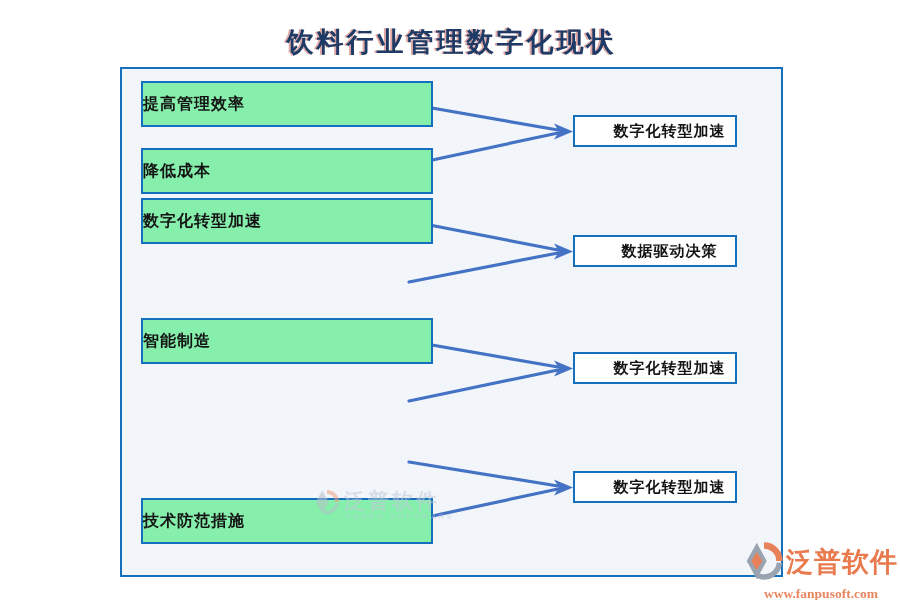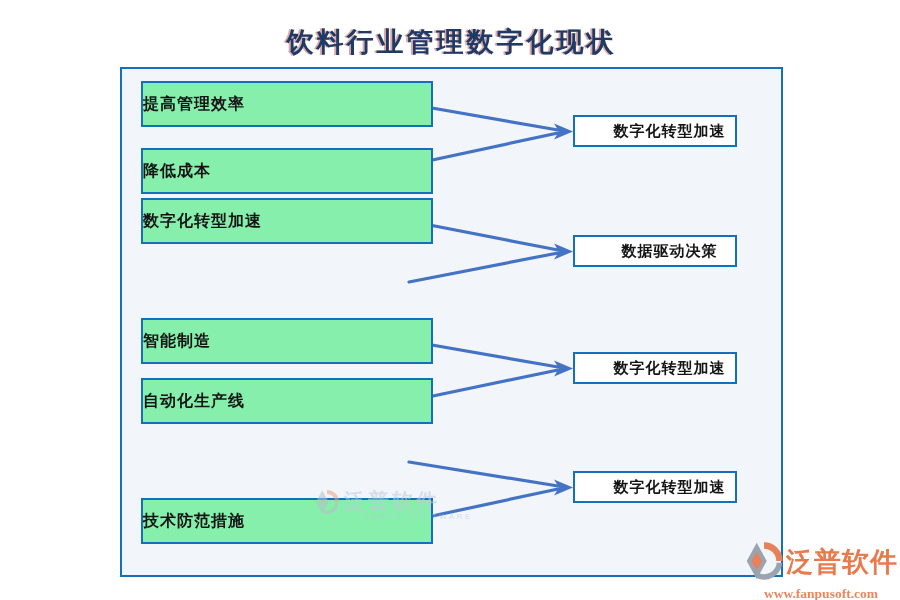--- a/index.html
+++ b/index.html
@@ -68,21 +68,21 @@
   }
   .watermark .wm-text-col { display: flex; flex-direction: column; align-items: flex-start; }
   .watermark .wm-name {
     font-size: 21px; font-weight: bold; letter-spacing: 3px;
     color: #bfcad8;
     line-height: 1.1;
   }
   .watermark .wm-sub {
     font-size: 8px; letter-spacing: 2.5px;
     color: #b7c6dc;
-    margin-left: 20px;
+    margin-left: 2px;
   }
   .brand {
     position: absolute;
     left: 744px; top: 541px;
     display: flex; flex-direction: column; align-items: center;
     z-index: 7;
   }
   .brand .brand-row { display: flex; align-items: center; gap: 2px; }
   .brand .brand-name {
     font-size: 27px; font-weight: bold; letter-spacing: 1px;
@@ -127,23 +127,20 @@
     </div>
   <div class="lbox" style="top:79px">
       <span>降低成本</span>
     </div>
   <div class="lbox" style="top:129px">
       <span>数字化转型加速</span>
     </div>
   <div class="lbox" style="top:249px">
       <span>智能制造</span>
     </div>
-  <div class="lbox" style="top:309px">
-      <span>自动化生产线</span>
-    </div>
   <div class="lbox" style="top:429px">
       <span>技术防范措施</span>
     </div>
 
   <div class="rbox" style="top:46px">
       <span>数字化转型加速</span>
     </div>
   <div class="rbox" style="top:166px">
       <span>数据驱动决策</span>
     </div>

